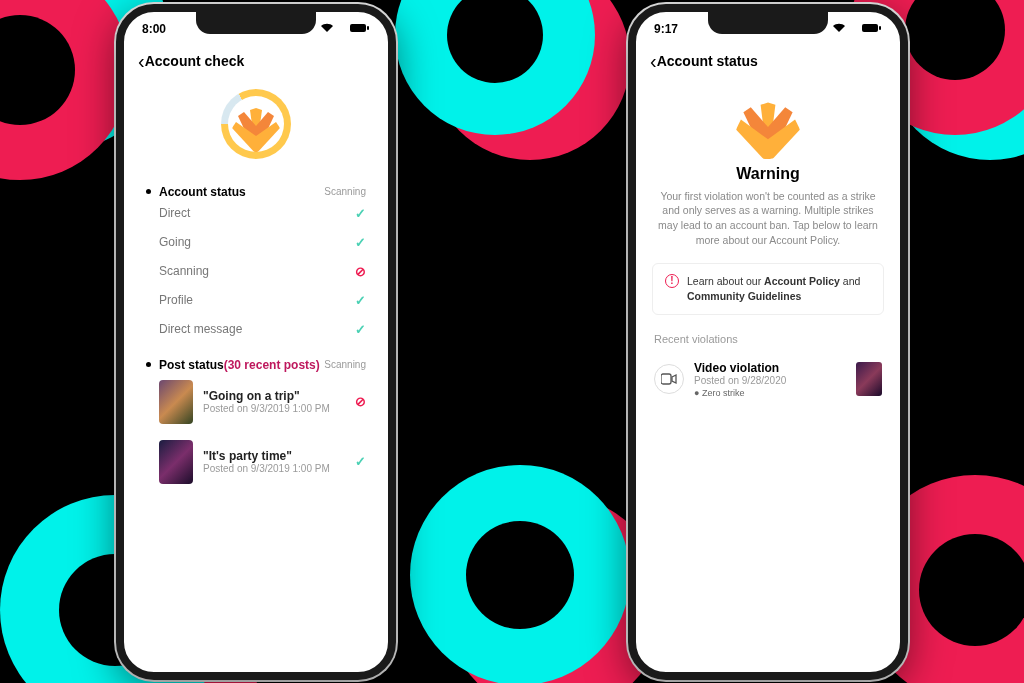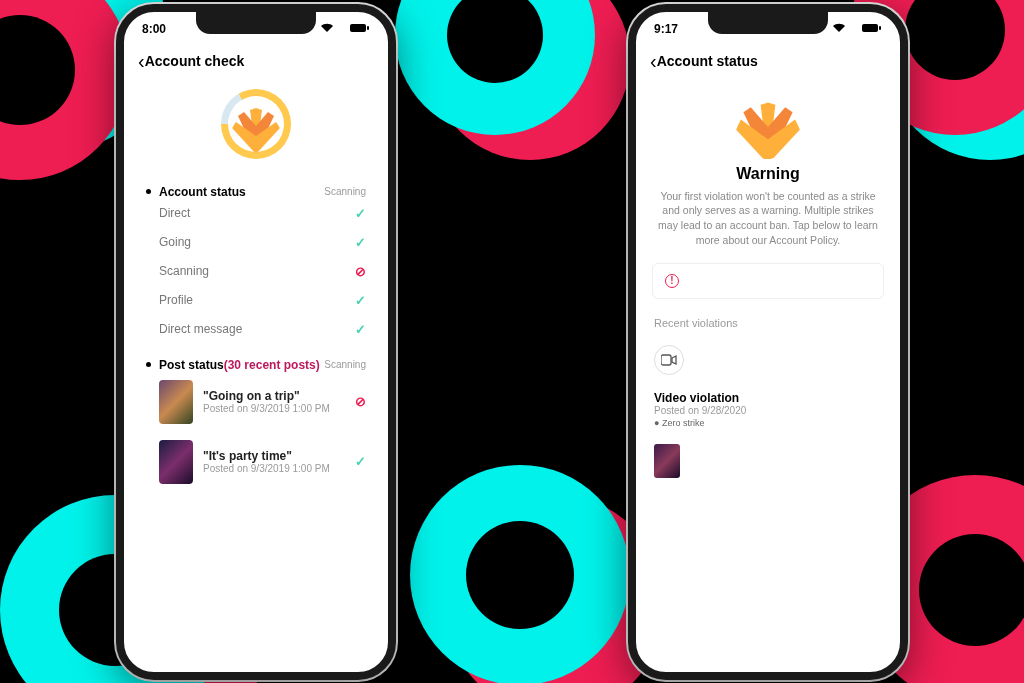--- a/index.html
+++ b/index.html
@@ -52,21 +52,21 @@
   .post-status-icon { font-size:13px; }
   .post-status-icon.ok { color:#4bd1b4; font-weight:700; }
   .post-status-icon.bad { color:#ee1d52; font-weight:700; }
 
   
   .warning-title { text-align:center; font-size:16px; font-weight:700; margin-top:6px; }
   .warning-body { text-align:center; font-size:10.5px; color:#8a8a8a; padding:6px 20px 12px; line-height:1.4; }
   .info-box { margin:4px 16px 12px; border:1px solid #eee; border-radius:6px; padding:10px 12px; display:flex; gap:8px; align-items:flex-start; font-size:10.5px; color:#333; line-height:1.4; }
   .info-icon { width:14px; height:14px; border:1.5px solid #ee1d52; border-radius:50%; color:#ee1d52; font-size:10px; font-weight:700; display:flex; align-items:center; justify-content:center; flex-shrink:0; }
   .recent-label { font-size:11px; color:#9a9a9a; padding:6px 18px; }
-  .violation-row { display:flex; padding:10px 18px; gap:16px;flex-direction:column; }
+  .violation-row { display:flex; align-items:center; padding:10px 18px; gap:10px; }
   .vio-icon { width:30px; height:30px; border:1px solid #ddd; border-radius:50%; display:flex; align-items:center; justify-content:center; font-size:14px; color:#555; }
   .vio-info { flex:1; }
   .vio-title { font-size:12px; font-weight:600; }
   .vio-meta { font-size:10px; color:#9a9a9a; }
   .vio-badge { font-size:9px; color:#666; margin-top:2px; }
   .vio-thumb { width:26px; height:34px; border-radius:3px; background:linear-gradient(135deg,#3a1a4a,#8a3a5a,#1a0a2a); }
 
   a.policy-link{font-weight:600;}
 </style>
 </head>
@@ -235,20 +235,23 @@
             <path d="M26 56 L0 28 L4 20 L26 36 Z" fill="#ffb03a"></path>
             <path d="M26 56 L52 28 L48 20 L26 36 Z" fill="#ffb03a"></path>
           </g>
         </svg>
       </div>
     </div>
     <div class="warning-title">Warning</div>
     <div class="warning-body">Your first violation won't be counted as a strike and only serves as a warning. Multiple strikes may lead to an account ban. Tap below to learn more about our Account Policy.</div>
     <div class="info-box">
       <div class="info-icon">!</div>
+      <div>
+        <span>Learn about our </span><a class="policy-link">Account Policy</a><span> and </span><a class="policy-link">Community Guidelines</a>
+      </div>
     </div>
     <div class="recent-label">Recent violations</div>
     <div class="violation-row">
       <div class="vio-icon">
         <svg width="16" height="12" viewBox="0 0 16 12">
             <rect x="0" y="1" width="10" height="10" rx="2" fill="none" stroke="#555" stroke-width="1.3"></rect>
             <path d="M11 4 L15 2 L15 10 L11 8 Z" fill="none" stroke="#555" stroke-width="1.3"></path>
           </svg>
       </div>
       <div class="vio-info">

